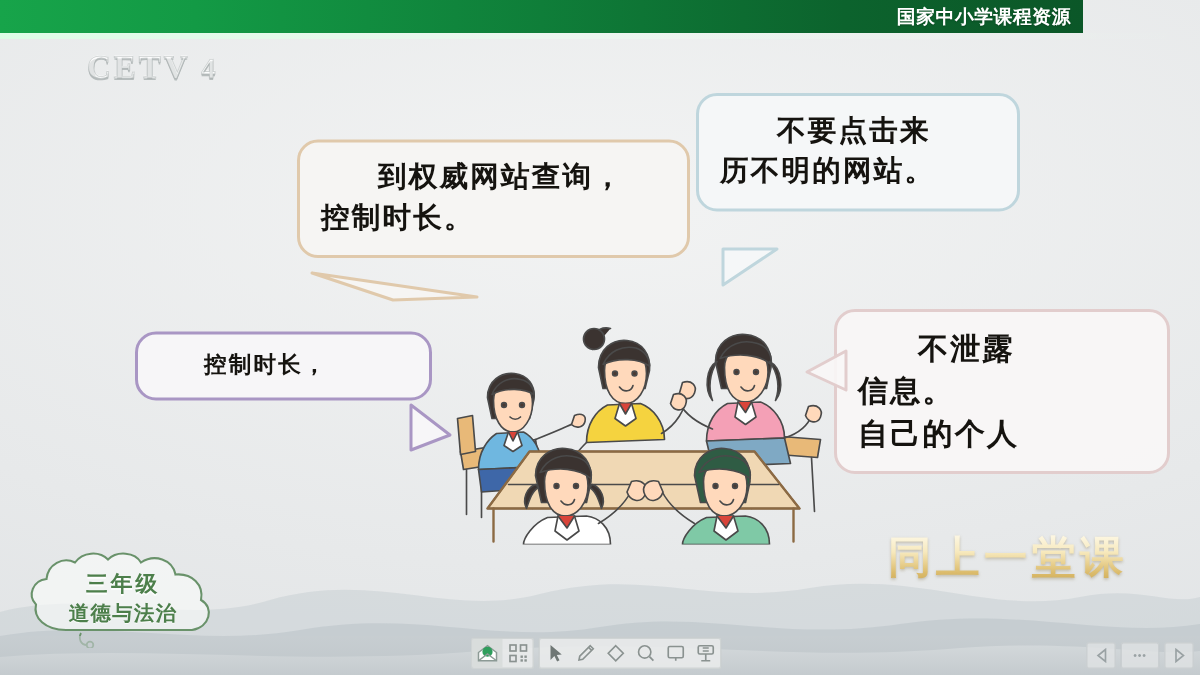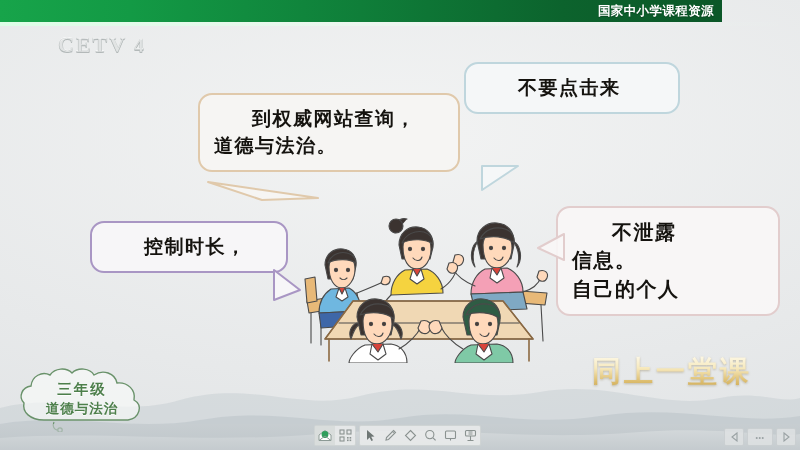--- a/index.html
+++ b/index.html
@@ -80,21 +80,21 @@
     background:rgba(246,245,243,.90);
     margin-left:12px;
   }
   #b-click {
     left:464px; top:62px; width:216px;
     border-color:#bfd6dd; font-size:19px;
     background:rgba(245,247,248,.92);
   }
   #b-time {
     left:90px; top:221px; width:198px;
-    border-color:#a996c4; font-size:19px;
+    border-color:#a996c4; font-size:15px;
     background:rgba(247,246,248,.92);
   }
   #b-priv {
     left:556px; top:206px; width:224px;
     border-color:#e2cdcd; font-size:20px;
     background:rgba(248,246,246,.92);
   }
 
   
   #cloud { position:absolute; left:14px; top:366px; width:136px; height:66px; z-index:22; }
@@ -296,30 +296,31 @@
     </svg>
   </div>
 
   <div class="tail" style="left:206px; top:180px;">
     <svg width="120" height="34" viewBox="0 0 120 34">
       <path d="M2 2 L112 18 L56 20 Z" fill="rgba(246,245,243,.92)" stroke="#e0c9ab" stroke-width="2" stroke-linejoin="round"></path>
     </svg>
   </div>
   <div class="bubble" id="b-auth">
     <p class="ind">到权威网站查询，</p>
-    <p>道德与法治。</p>
+    <p>控制时长。</p>
   </div>
 
   <div class="tail" style="left:478px; top:164px;">
     <svg width="56" height="32" viewBox="0 0 56 32">
       <path d="M4 2 L4 26 L40 2 Z" fill="rgba(245,247,248,.92)" stroke="#bfd6dd" stroke-width="2" stroke-linejoin="round"></path>
     </svg>
   </div>
   <div class="bubble" id="b-click">
     <p class="ind">不要点击来</p>
+    <p>历不明的网站。</p>
   </div>
 
   <div class="tail" style="left:272px; top:266px;">
     <svg width="34" height="42" viewBox="0 0 34 42">
       <path d="M2 4 L28 24 L2 34 Z" fill="rgba(247,246,248,.92)" stroke="#a996c4" stroke-width="2" stroke-linejoin="round"></path>
     </svg>
   </div>
   <div class="bubble" id="b-time">
     <p class="ind">控制时长，</p>
   </div>

